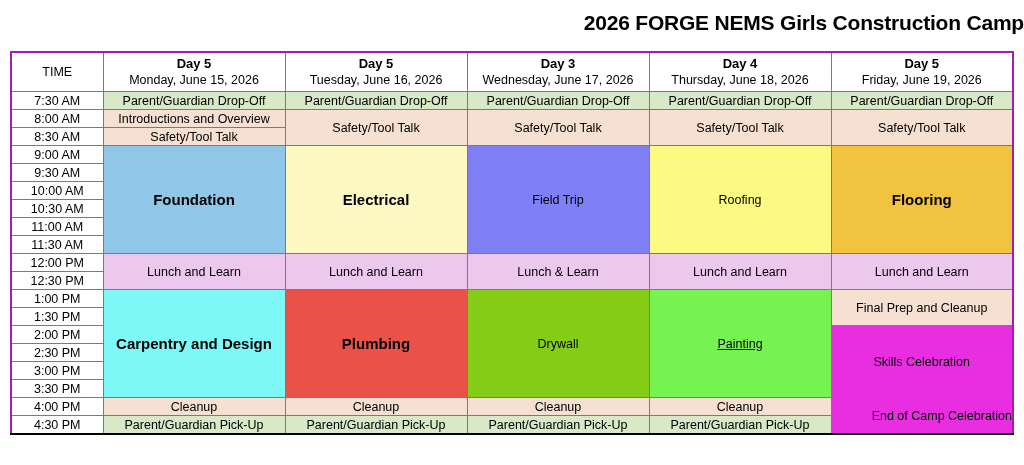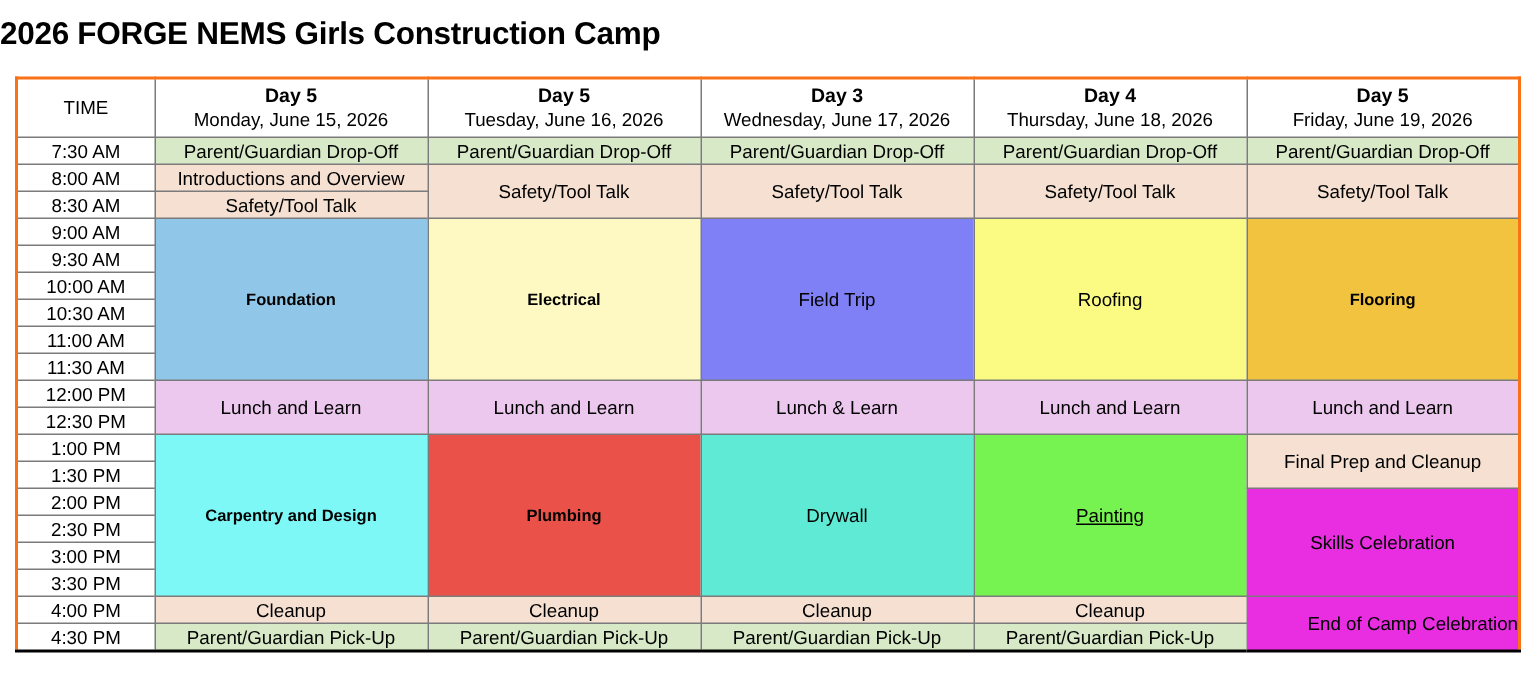--- a/index.html
+++ b/index.html
@@ -8,36 +8,36 @@
     background: #ffffff;
   }
   body {
     width: 1024px;
     height: 465px;
     font-family: "Liberation Sans", sans-serif;
     color: #000000;
     overflow: hidden;
   }
   #page-title {
-    text-align: left;
+    text-align: right;
     font-size: 21px;
     font-weight: bold;
     letter-spacing: -0.2px;
     padding-top: 9px;
     padding-bottom: 0px;
     line-height: 28px;
   }
   .table-wrap {
     padding: 14px 10px 0 10px;
   }
   table.schedule {
     width: 1004px;
     border-collapse: collapse;
     table-layout: fixed;
-    border: 2px solid #f97316;
+    border: 2px solid #a21caf;
   }
   table.schedule td, table.schedule th {
     border: 1px solid #7b7b7b;
     padding: 0;
     margin: 0;
     font-size: 12.5px;
     font-weight: normal;
     text-align: center;
     vertical-align: middle;
     line-height: 14px;
@@ -70,21 +70,21 @@
   td.time-cell {
     text-align: right;
     padding-right: 6px;
     background: #ffffff;
     height: 17px;
     font-size: 12.5px;
   }
   td.slot {
     height: 17px;
   }
-  td.slot.bold { font-weight: bold; font-size: 11px; }
+  td.slot.bold { font-weight: bold; font-size: 15px; }
   .bottom-edge { border-bottom: 2px solid #000000 !important; }
 </style>
 </head>
 <body>
 
 <div id="page-title">2026 FORGE NEMS Girls Construction Camp</div>
 
 <div class="table-wrap">
   <table class="schedule">
     <colgroup>
@@ -172,21 +172,21 @@
           <td class="slot" rowspan="2" style="background: rgb(236, 200, 238);">Lunch and Learn</td>
           <td class="slot" rowspan="2" style="background: rgb(236, 200, 238);">Lunch and Learn</td>
         </tr>
         <tr>
           <td class="time-cell">12:30 PM</td>
         </tr>
         <tr>
           <td class="time-cell">1:00 PM</td>
           <td class="slot bold" rowspan="6" style="background: rgb(126, 247, 247); margin-top: 40px;">Carpentry and Design</td>
           <td class="slot bold" rowspan="6" style="background: rgb(234, 82, 73);">Plumbing</td>
-          <td class="slot" rowspan="6" style="background: #5eead4;">Drywall</td>
+          <td class="slot" rowspan="6" style="background: #84cc16;">Drywall</td>
           <td class="slot" rowspan="6" style="background: rgb(118, 242, 81); text-decoration: underline;">Painting</td>
           <td class="slot" rowspan="2" style="background: rgb(245, 224, 210);">Final Prep and Cleanup</td>
         </tr>
         <tr>
           <td class="time-cell">1:30 PM</td>
         </tr>
         <tr>
           <td class="time-cell">2:00 PM</td>
           <td class="slot" rowspan="4" style="background: rgb(232, 46, 224);">Skills Celebration</td>
         </tr>

